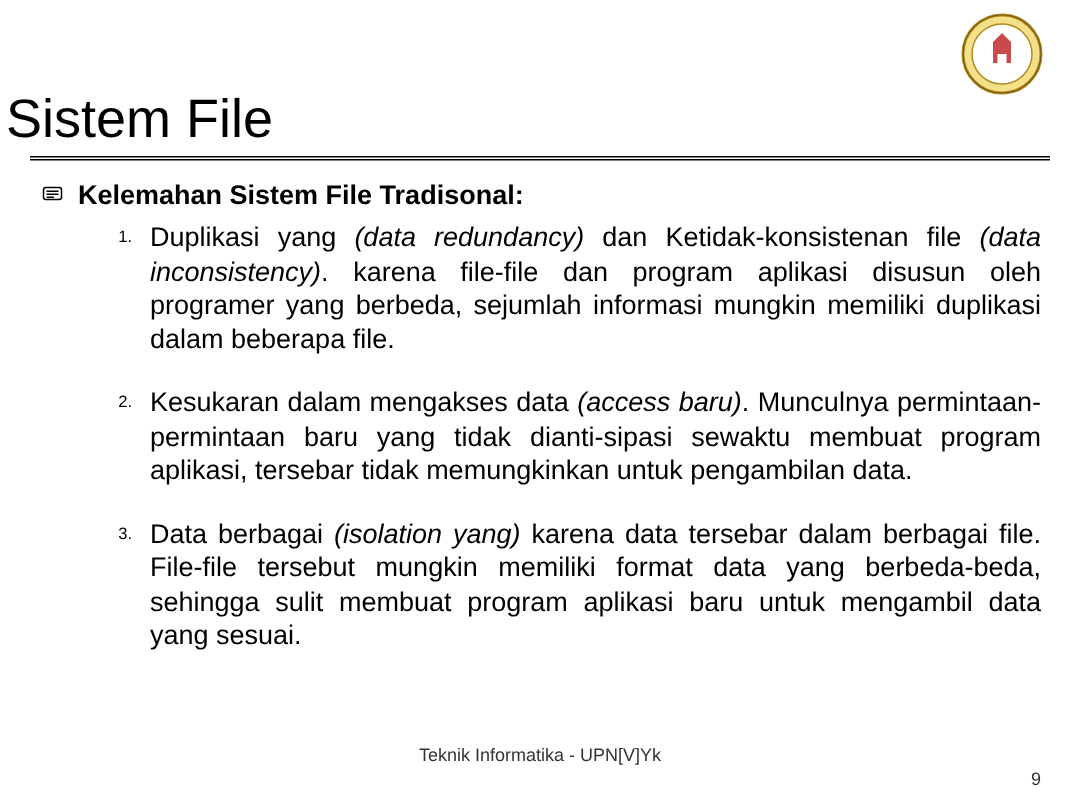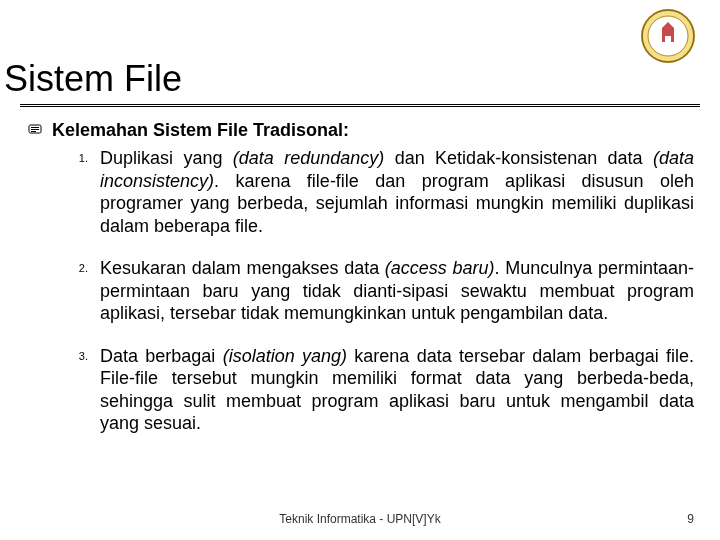--- a/index.html
+++ b/index.html
@@ -63,21 +63,21 @@
   }
   .body-text {
     font-size: 18px;
     line-height: 1.25;
     text-align: justify;
     flex: 1;
   }
   .body-text em { }
   .footer {
     position: absolute;
-    bottom: 14px;
+    bottom: 30px;
     width: 100%;
     display: flex;
     justify-content: center;
     font-family: "Comic Sans MS", cursive, sans-serif;
     font-size: 12px;
     color: #333;
   }
   .pagenum {
     position: absolute;
     bottom: 14px; right: 26px;
@@ -111,21 +111,21 @@
         <rect x="3" y="7" width="8" height="1" fill="#000"></rect>
         <rect x="3" y="9" width="5" height="1" fill="#000"></rect>
       </svg>
     </span>
     <div class="section-head">Kelemahan Sistem File Tradisonal:</div>
   </div>
 
   <ol class="points">
     <li>
       <span class="num">1.</span>
-      <span class="body-text"><span>Duplikasi yang </span><em>(data redundancy)</em><span> dan Ketidak-konsistenan data </span><em>(data inconsistency)</em><span>. karena file-file dan program aplikasi disusun oleh programer yang berbeda, sejumlah informasi mungkin memiliki duplikasi dalam beberapa file.</span></span>
+      <span class="body-text"><span>Duplikasi yang </span><em>(data redundancy)</em><span> dan Ketidak-konsistenan file </span><em>(data inconsistency)</em><span>. karena file-file dan program aplikasi disusun oleh programer yang berbeda, sejumlah informasi mungkin memiliki duplikasi dalam beberapa file.</span></span>
     </li>
     <li>
       <span class="num">2.</span>
       <span class="body-text"><span>Kesukaran dalam mengakses data </span><em>(access baru)</em><span>. Munculnya permintaan-permintaan baru yang tidak dianti-sipasi sewaktu membuat program aplikasi, tersebar tidak memungkinkan untuk pengambilan data.</span><em></em><span></span></span>
     </li>
     <li>
       <span class="num">3.</span>
       <span class="body-text"><span>Data berbagai </span><em>(isolation yang)</em><span> karena data tersebar dalam berbagai file. File-file tersebut mungkin memiliki format data yang berbeda-beda, sehingga sulit membuat program aplikasi baru untuk mengambil data yang sesuai.</span><em></em><span></span></span>
     </li>
   </ol>

